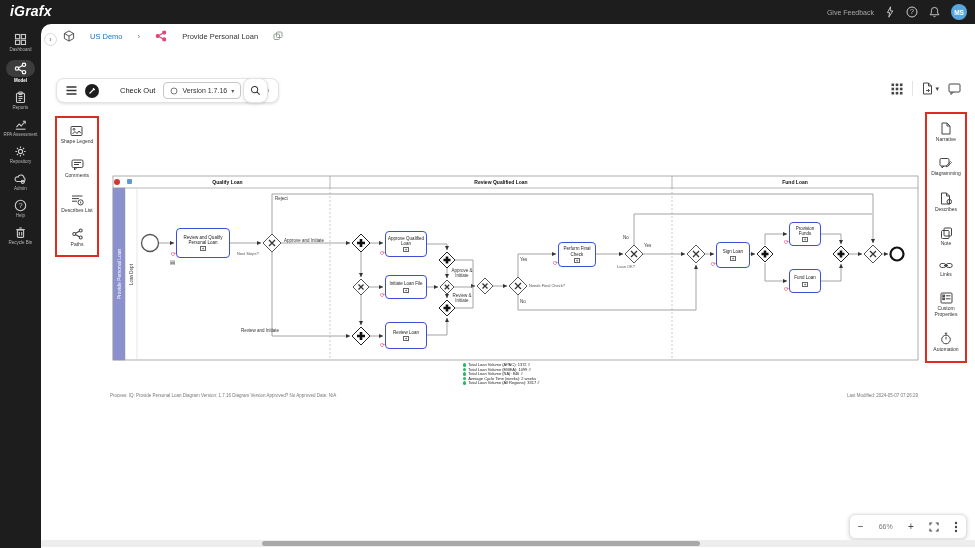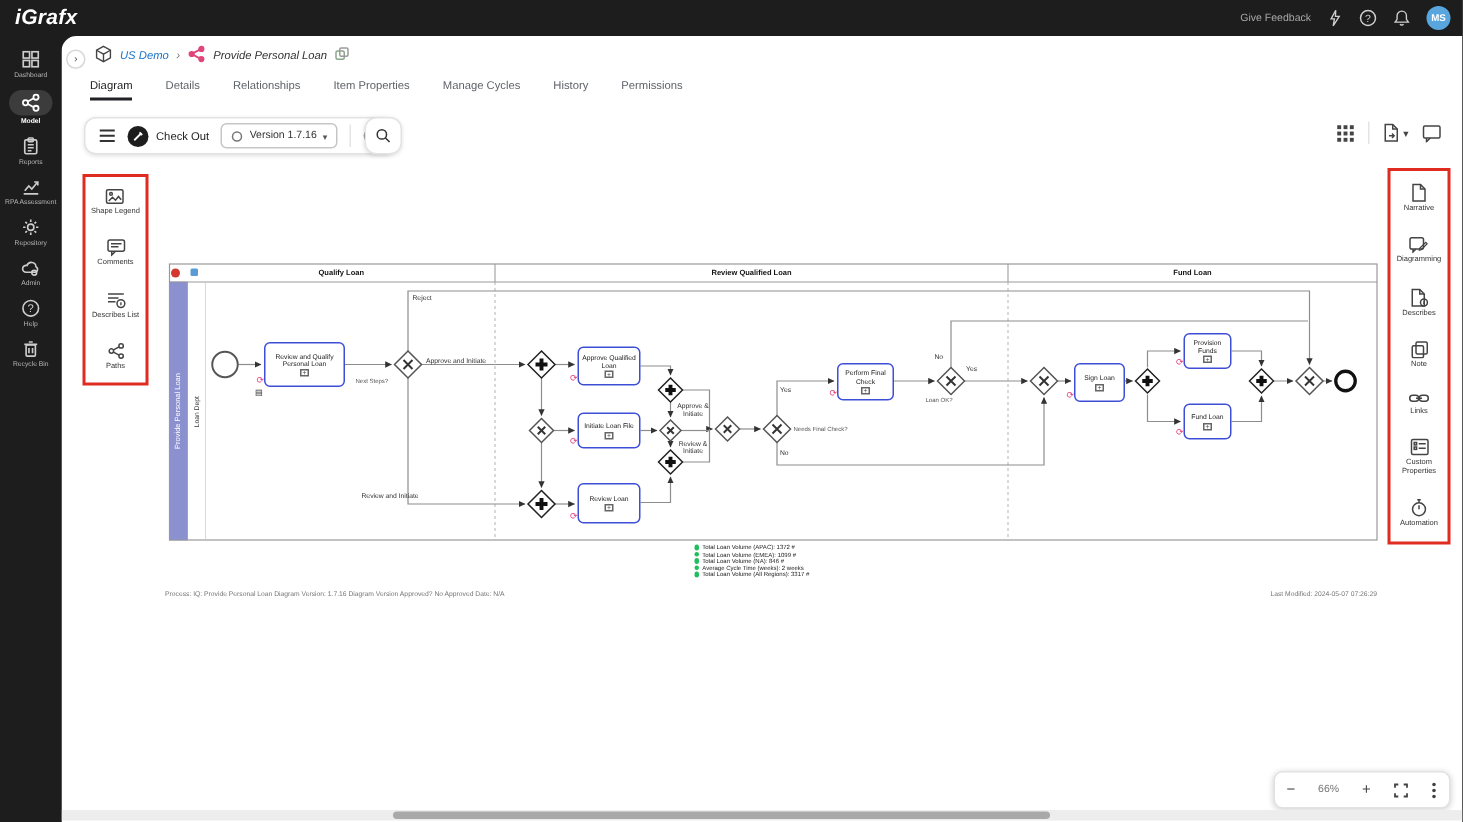--- a/index.html
+++ b/index.html
@@ -21,31 +21,31 @@
   .sbitem{display:flex;flex-direction:column;align-items:center;gap:2px;width:41px;cursor:pointer;}
   .sbitem .lbl{font-size:4.5px;color:#b5b5b5;text-align:center;line-height:1.1;}
   .sbitem.active .pill{background:#3c3c3c;border-radius:9px;padding:2px 8px;}
   .sbitem.active .lbl{color:#fff;font-weight:bold;}
   .pill{display:flex;align-items:center;justify-content:center;}
 
   
   .content{position:absolute;left:41px;top:24px;width:934px;height:524px;background:#fff;border-top-left-radius:10px;}
 
   .collapse{position:absolute;left:44px;top:33px;width:13px;height:13px;border:1px solid #d8d8d8;border-radius:50%;display:flex;align-items:center;justify-content:center;font-size:7px;color:#555;background:#fff;z-index:5;}
-  .breadcrumb{position:absolute;left:63px;top:30px;display:flex;align-items:center;gap:5px;font-size:7.5px;z-index:5;font-style:italic;}
+  .breadcrumb{position:absolute;left:63px;top:30px;display:flex;align-items:center;gap:15px;font-size:7.5px;z-index:5;}
   .bc-root{color:#1a73c7;}
   .bc-sep{color:#777;font-size:8px;}
   .bc-current{color:#333;}
 
   .tabs{position:absolute;left:60px;top:52px;display:flex;gap:22px;font-size:7.5px;color:#5f6368;z-index:5;}
   .tab{padding-bottom:4px;border-bottom:2px solid transparent;cursor:pointer;}
   .tab.active{color:#202124;border-bottom-color:#202124;}
 
   .toolcard{position:absolute;left:56px;top:78px;height:25px;background:#fff;border:1px solid #e3e3e3;border-radius:8px;box-shadow:0 1px 3px rgba(0,0,0,.12);display:flex;align-items:center;gap:8px;padding:0 9px;z-index:5;}
-  .checkout{display:flex;align-items:center;gap:5px;font-size:7.5px;color:#222;cursor:pointer;}
+  .checkout{display:flex;align-items:center;gap:21px;font-size:7.5px;color:#222;cursor:pointer;}
   .coicon{width:14px;height:14px;border-radius:50%;background:#1d1d1d;display:flex;align-items:center;justify-content:center;}
   .verselect{display:flex;align-items:center;gap:4px;border:1px solid #c6c6c6;border-radius:4px;height:17px;padding:0 6px;font-size:7px;color:#333;cursor:pointer;}
   .vsep{width:1px;height:15px;background:#e4e4e4;}
   .searchcard{position:absolute;left:243px;top:78px;width:25px;height:25px;background:#fff;border:1px solid #e3e3e3;border-radius:8px;box-shadow:0 1px 3px rgba(0,0,0,.12);display:flex;align-items:center;justify-content:center;z-index:5;cursor:pointer;}
 
   .righttools{position:absolute;right:14px;top:81px;display:flex;align-items:center;gap:9px;z-index:5;}
 
   
   .rail{position:absolute;border:2px solid #e02b20;background:#fff;display:flex;flex-direction:column;align-items:center;justify-content:space-between;z-index:10;}
   .rail.left{left:55px;top:116px;width:44px;height:141px;padding:7px 0;}
@@ -224,29 +224,20 @@
     </span>
     <span class="bc-current">Provide Personal Loan</span>
     <span>
       <svg width="10" height="10" viewBox="0 0 10 10" fill="none">
           <rect x="1" y="3" width="5.5" height="5.5" rx="1" stroke="#8aa58a" stroke-width="1"></rect>
           <rect x="3.5" y="1" width="5.5" height="5.5" rx="1" stroke="#9a9a9a" stroke-width="1"></rect>
         </svg>
     </span>
   </div>
 
-  <div class="tabs">
-    <span class="tab active">Diagram</span>
-    <span class="tab">Details</span>
-    <span class="tab">Relationships</span>
-    <span class="tab">Item Properties</span>
-    <span class="tab">Manage Cycles</span>
-    <span class="tab">History</span>
-    <span class="tab">Permissions</span>
-  </div>
 
   <div class="toolcard">
     <span>
       <svg width="11" height="9" viewBox="0 0 11 9">
           <path d="M0.5 1 H10.5 M0.5 4.5 H10.5 M0.5 8 H10.5" stroke="#333" stroke-width="1.3"></path>
         </svg>
     </span>
     <span class="checkout">
       <span class="coicon">
         <svg width="8" height="8" viewBox="0 0 8 8">

